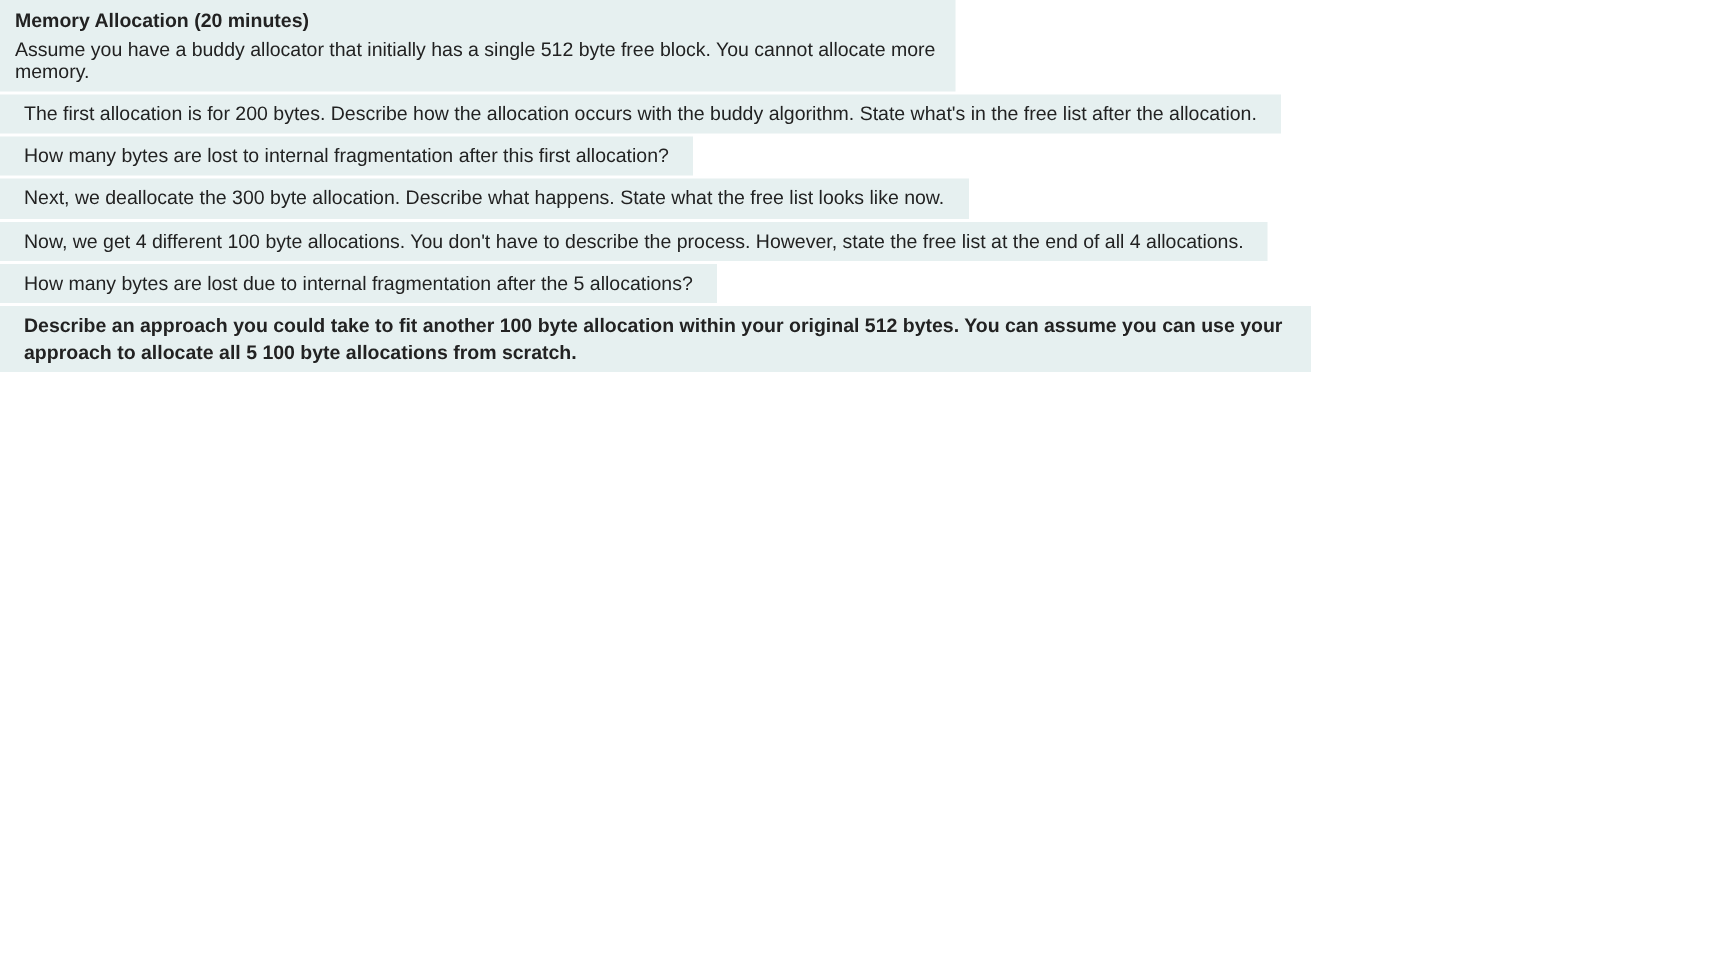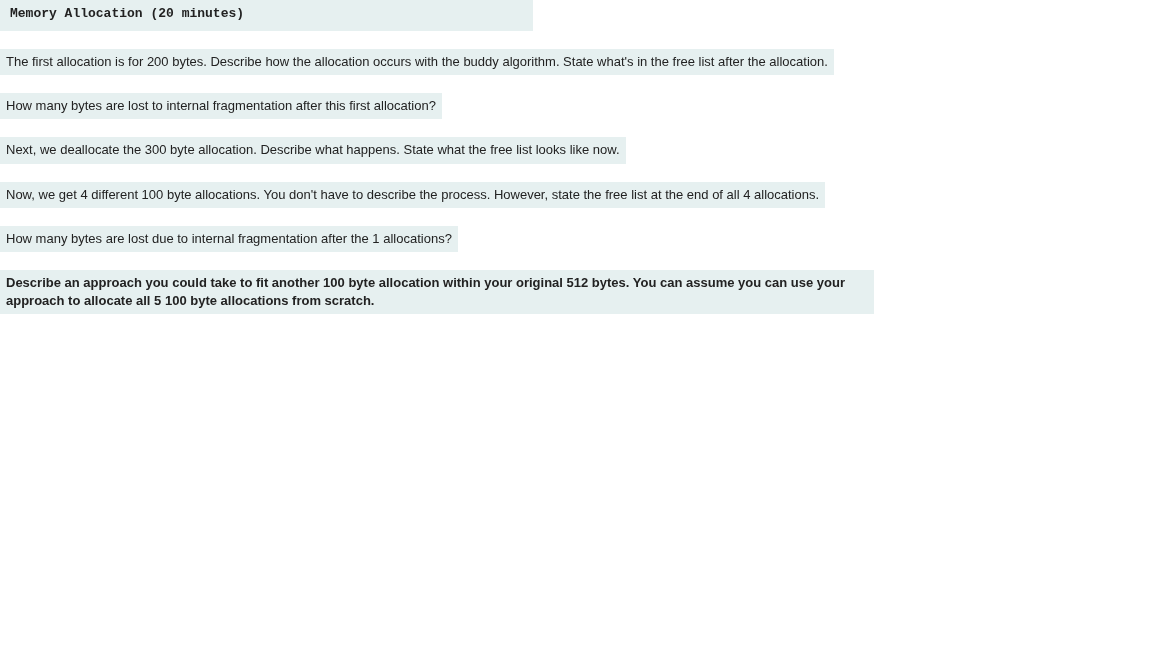--- a/index.html
+++ b/index.html
@@ -12,70 +12,70 @@
       font-size: 13px;
       color: #222;
       background: #ffffff;
       width: 1152px;
       height: 648px;
       overflow: hidden;
     }
     .header-block {
       background: #e6f0f0;
       padding: 4px 0 6px 0;
-      width: 533px;
+      width: 637px;
       margin-bottom: 0;
-      font-family: Liberation Mono, monospace;
     }
     .header-title {
       font-weight: bold;
       padding: 2px 10px 4px 10px;
     }
     .header-desc {
       padding: 0 10px 0 10px;
     }
     .question-block {
       background: #e6f0f0;
-      padding: 4px 6px;
-      margin-top: 16px;
+      padding: 4px 16px;
+      margin-top: 0;
       display: inline-block;
       line-height: 1.4;
     }
     .q-wrapper {
       display: block;
       clear: both;
       margin-top: 2px;
     }
     .wide {
       max-width: 874px;
       font-weight: bold;
     }
   </style>
 </head>
 <body>
 
 <div class="header-block">
   <div class="header-title">Memory Allocation (20 minutes)</div>
+  <div class="header-desc">Assume you have a buddy allocator that initially has a single 512 byte free block. You cannot allocate more memory.</div>
 </div>
 
 <div class="q-wrapper">
   <div class="question-block">The first allocation is for 200 bytes. Describe how the allocation occurs with the buddy algorithm. State what's in the free list after the allocation.</div>
 </div>
 
 <div class="q-wrapper">
   <div class="question-block">How many bytes are lost to internal fragmentation after this first allocation?</div>
 </div>
 
 <div class="q-wrapper">
   <div class="question-block">Next, we deallocate the 300 byte allocation. Describe what happens. State what the free list looks like now.</div>
 </div>
 
 <div class="q-wrapper">
   <div class="question-block">Now, we get 4 different 100 byte allocations. You don't have to describe the process. However, state the free list at the end of all 4 allocations.</div>
 </div>
 
 <div class="q-wrapper">
-  <div class="question-block">How many bytes are lost due to internal fragmentation after the 1 allocations?</div>
+  <div class="question-block">How many bytes are lost due to internal fragmentation after the 5 allocations?</div>
 </div>
 
 <div class="q-wrapper">
   <div class="question-block wide">Describe an approach you could take to fit another 100 byte allocation within your original 512 bytes. You can assume you can use your approach to allocate all 5 100 byte allocations from scratch.</div>
 </div>
 
 </body></html>

